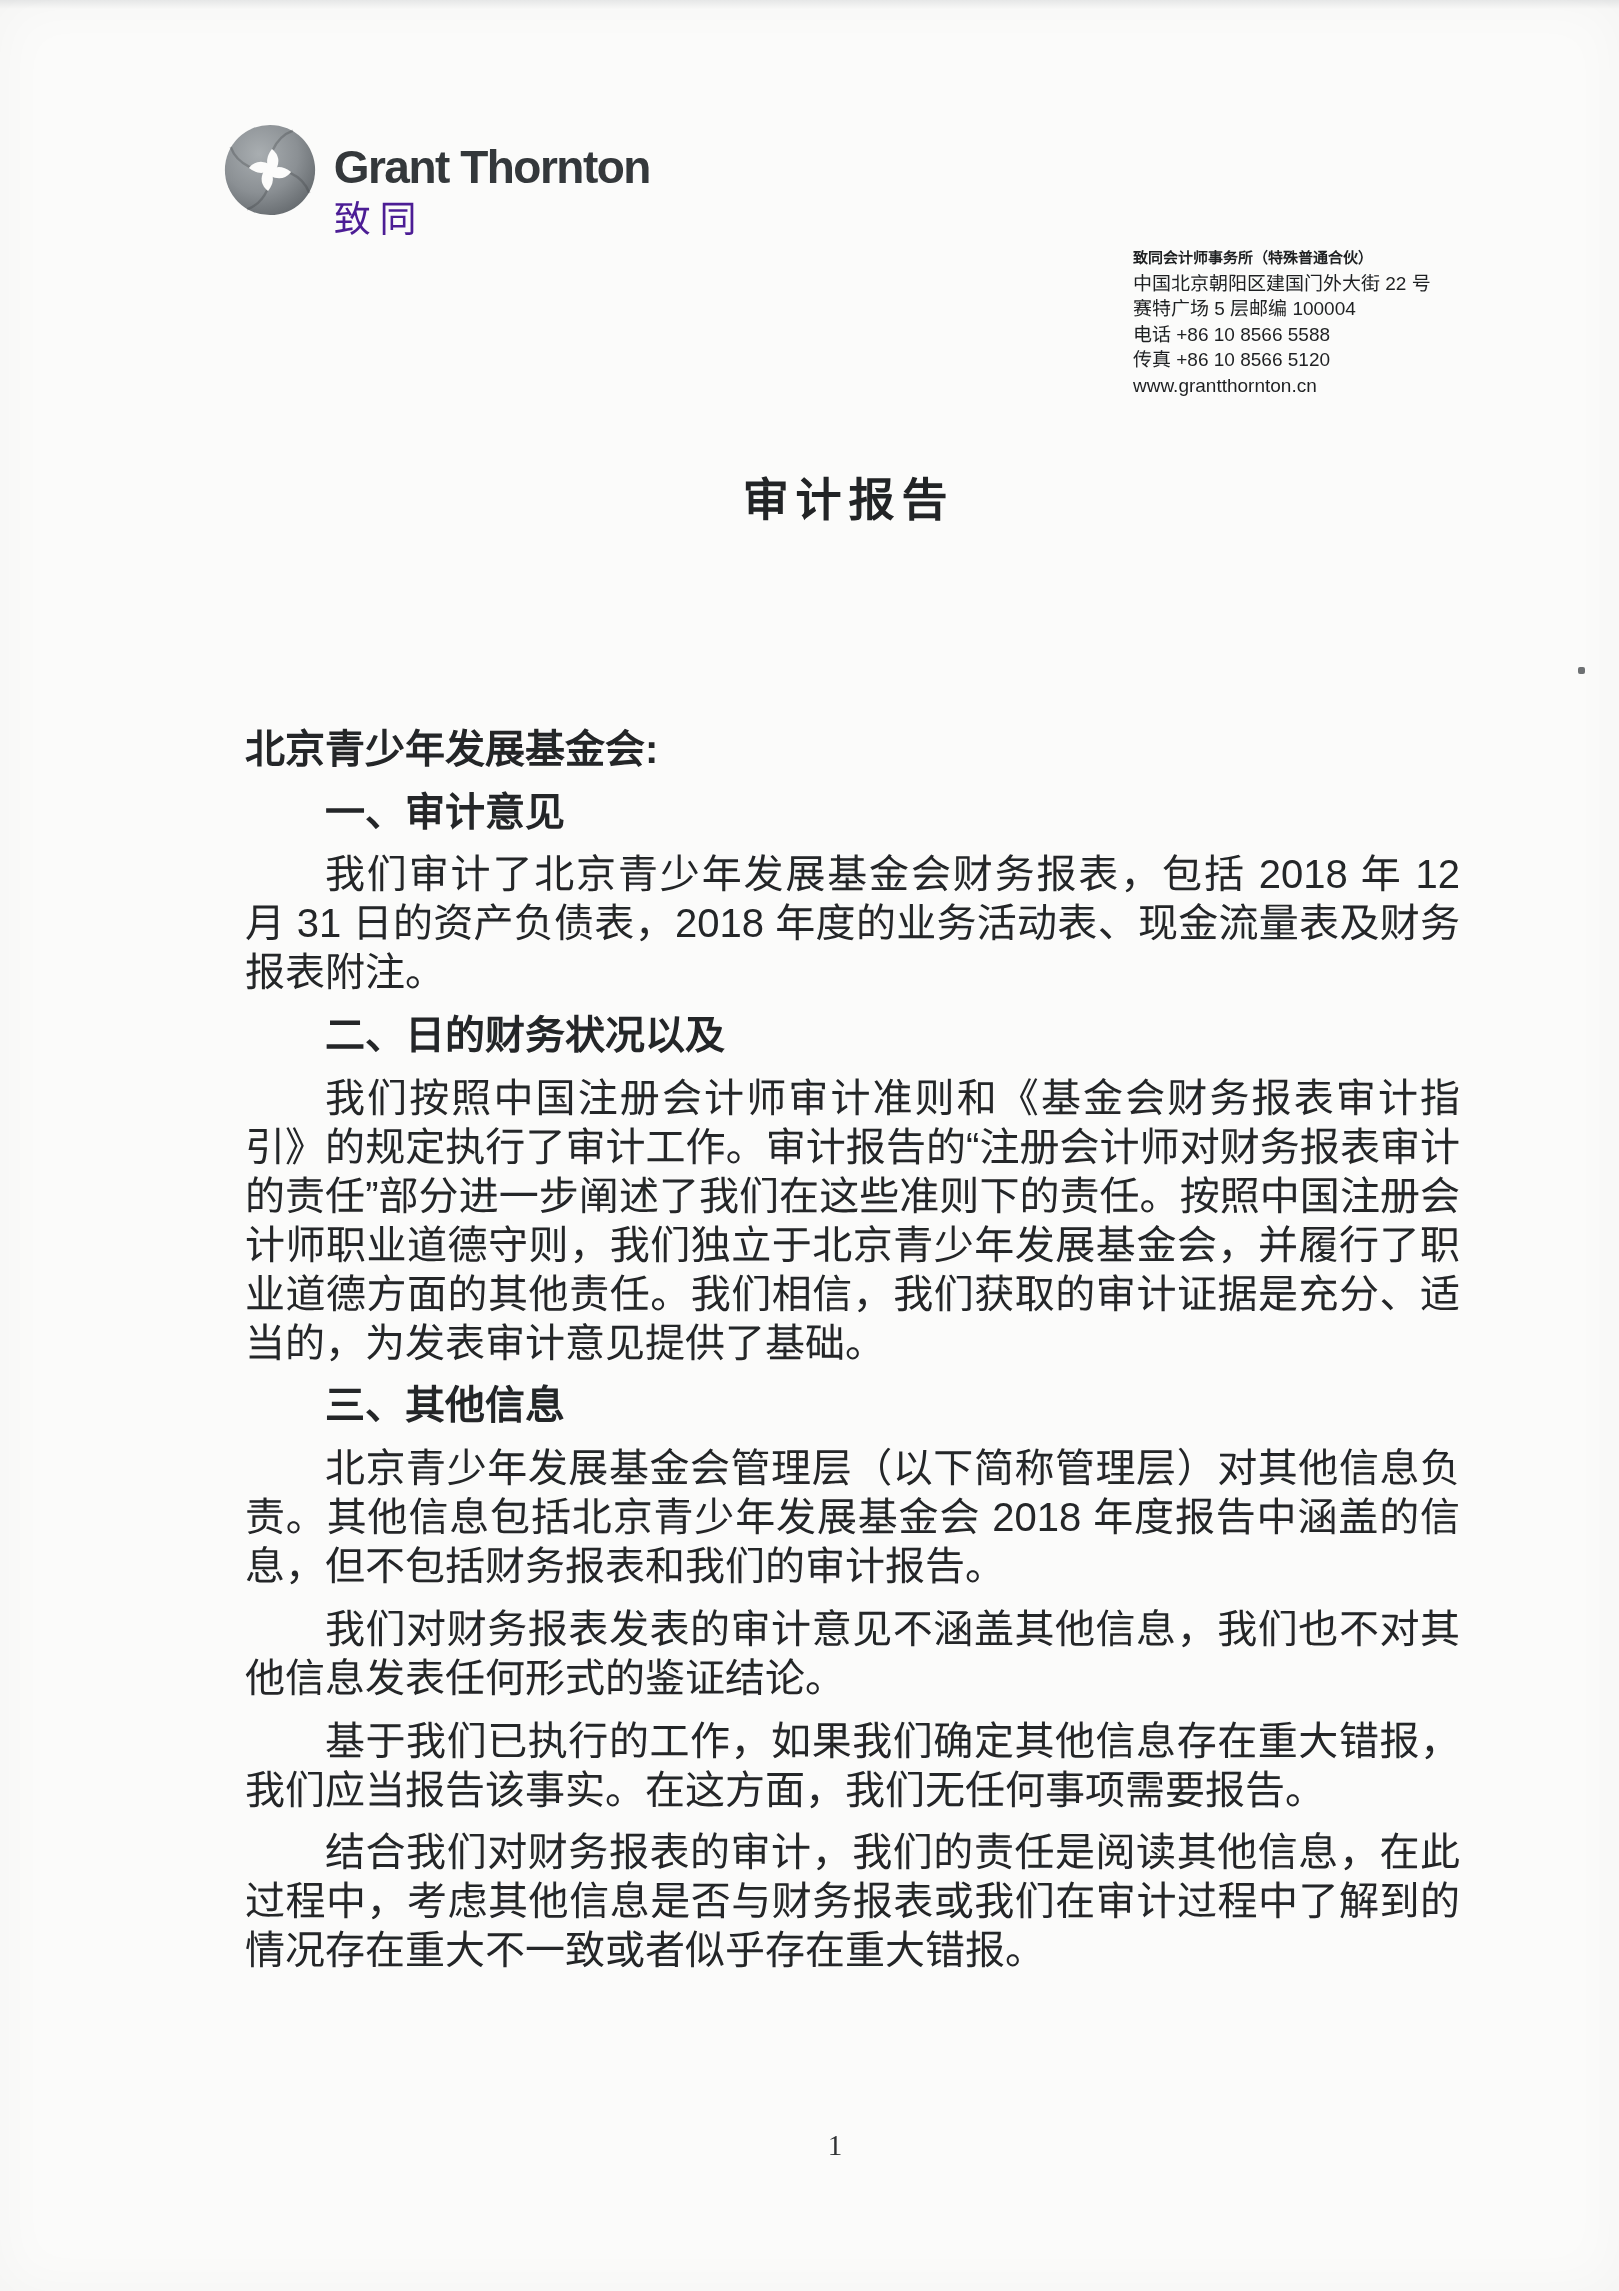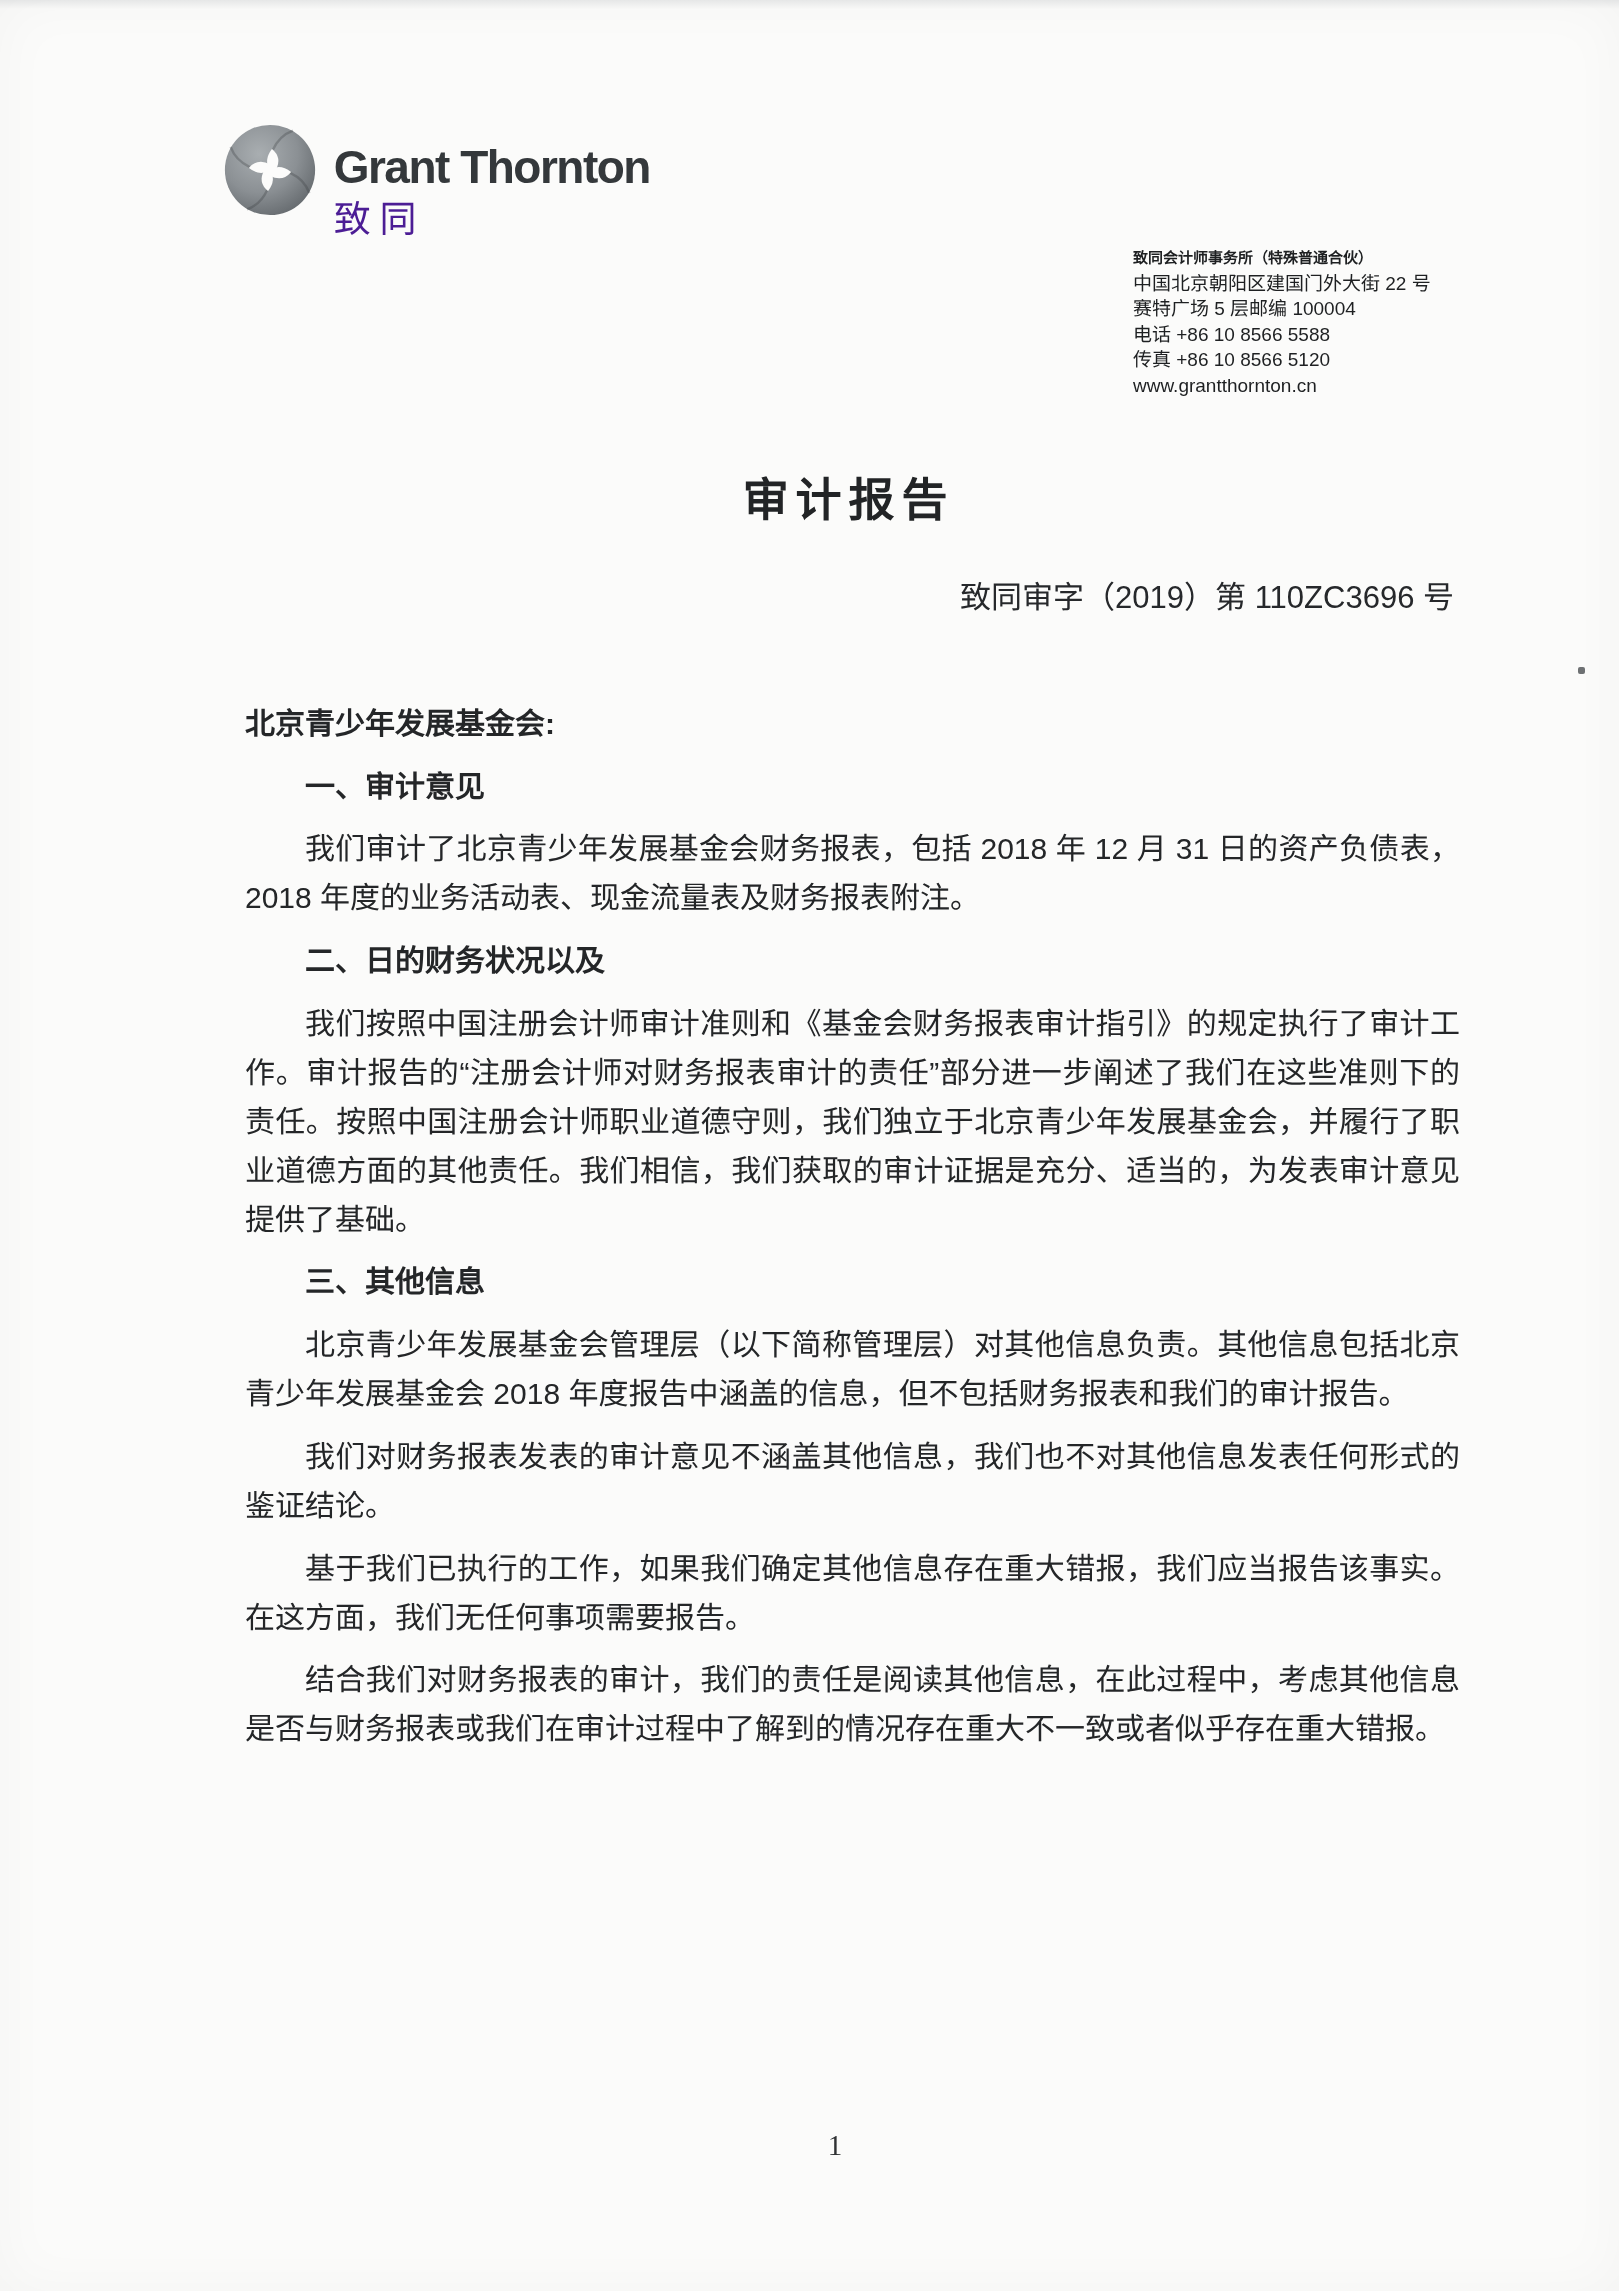--- a/index.html
+++ b/index.html
@@ -82,23 +82,23 @@
     top: 572px;
     font-size: 31px;
     color: #26282b;
     white-space: nowrap;
   }
 
   
   .doc-body {
     position: absolute;
     left: 245px;
-    top: 699px;
+    top: 725px;
     width: 1215px;
-    font-size: 30px;
+    font-size: 40px;
     line-height: 49px;
     text-align: justify;
     color: #242628;
   }
   .doc-body .greeting {
     font-weight: bold;
     margin: 0 0 13.7px 0;
   }
   .doc-body .sec-heading {
     font-weight: bold;
@@ -172,21 +172,20 @@
   <div class="letterhead">
     <div class="firm">致同会计师事务所（特殊普通合伙）</div>
     <div>中国北京朝阳区建国门外大街 22 号</div>
     <div>赛特广场 5 层邮编 100004</div>
     <div>电话 +86 10 8566 5588</div>
     <div>传真 +86 10 8566 5120</div>
     <div>www.grantthornton.cn</div>
   </div>
 
   <div class="report-title">审计报告</div>
-  <div class="reference">致同审字（2019）第 110ZC3696 号</div>
 
   <div class="doc-body">
     <div class="greeting">北京青少年发展基金会:</div>
 
     <div class="sec-heading">一、审计意见</div>
     <p>我们审计了北京青少年发展基金会财务报表，包括 2018 年 12 月 31 日的资产负债表，2018 年度的业务活动表、现金流量表及财务报表附注。</p>
 
     <div class="sec-heading">二、日的财务状况以及</div>
     <p>我们按照中国注册会计师审计准则和《基金会财务报表审计指引》的规定执行了审计工作。审计报告的“注册会计师对财务报表审计的责任”部分进一步阐述了我们在这些准则下的责任。按照中国注册会计师职业道德守则，我们独立于北京青少年发展基金会，并履行了职业道德方面的其他责任。我们相信，我们获取的审计证据是充分、适当的，为发表审计意见提供了基础。</p>
 

